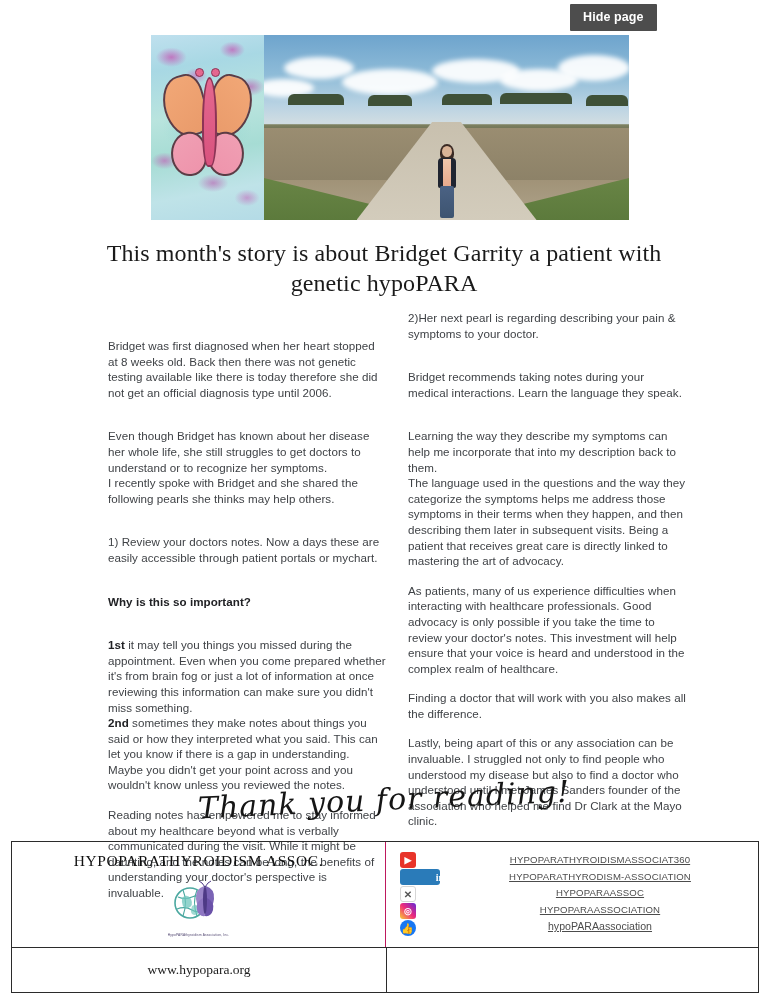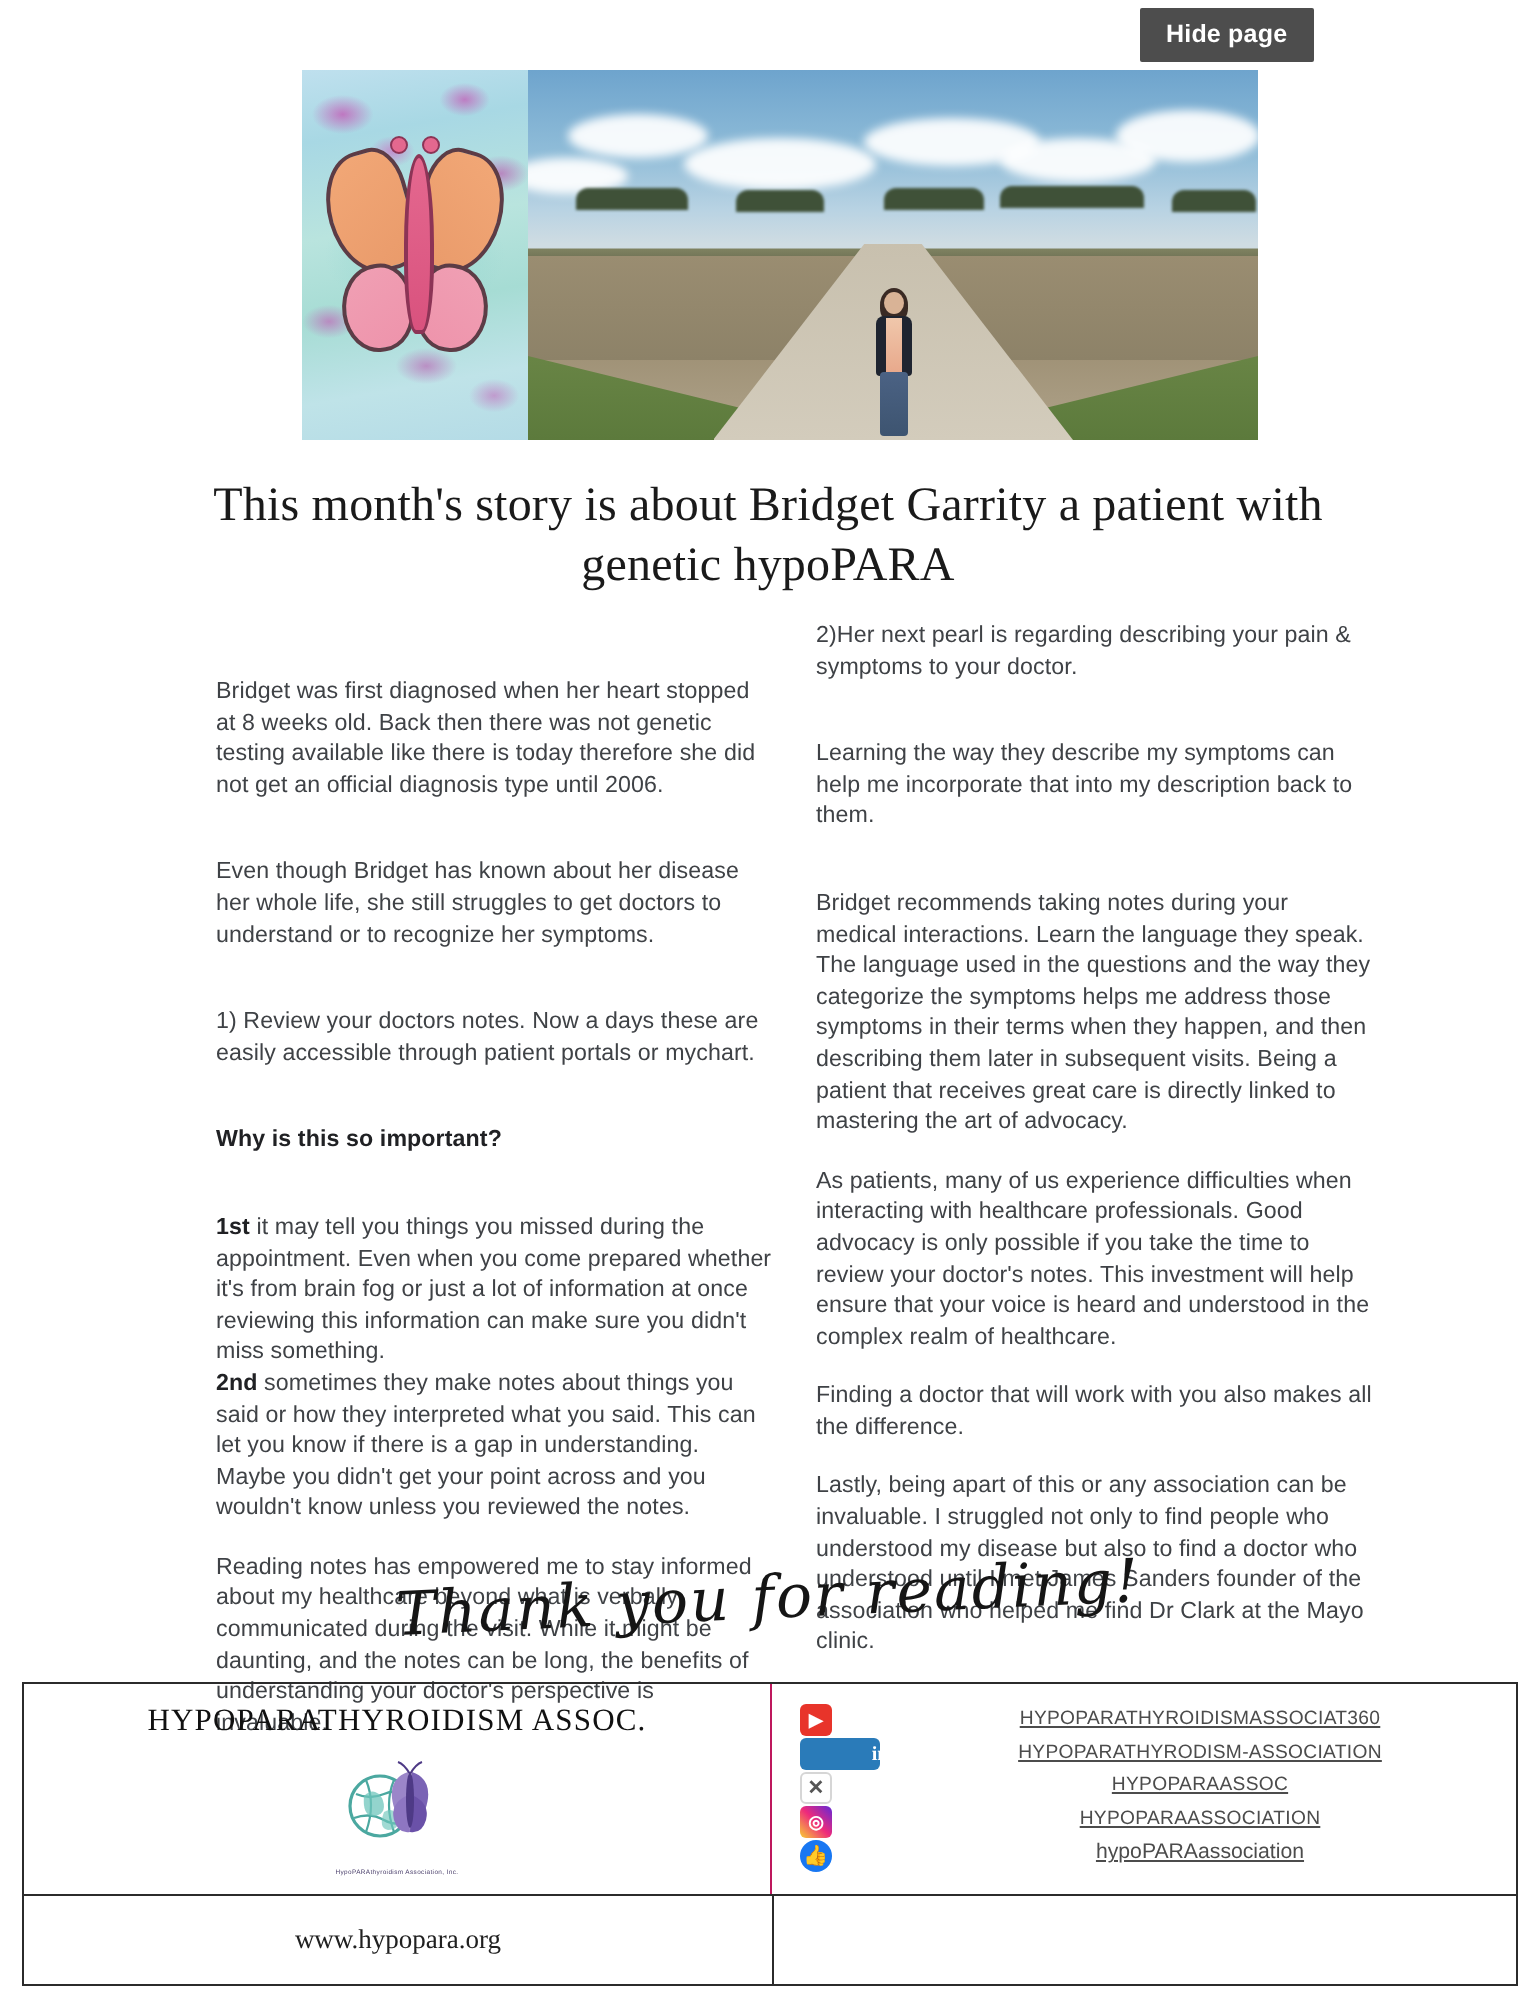--- a/index.html
+++ b/index.html
@@ -410,31 +410,32 @@
   </div>
 </div>
 
 <div class="story-title">This month's story is about Bridget Garrity a patient with genetic hypoPARA</div>
 
 <div class="columns">
 
   <div class="col">
     <p class="tight">Bridget was first diagnosed when her heart stopped at 8 weeks old. Back then there was not genetic testing available like there is today therefore she did not get an official diagnosis type until 2006.</p>
     <p class="tight">Even though Bridget has known about her disease her whole life, she still struggles to get doctors to understand or to recognize her symptoms.</p>
+    <p>I recently spoke with Bridget and she shared the following pearls she thinks may help others.</p>
     <p class="tight">1) Review your doctors notes. Now a days these are easily accessible through patient portals or mychart.</p>
     <p class="tight"><b>Why is this so important?</b></p>
     <p class="tight"><b>1st</b><span> it may tell you things you missed during the appointment.  Even when you come prepared whether it's from brain fog or just a lot of information at once reviewing this information can make sure you didn't miss something.</span></p>
     <p><b>2nd</b><span> sometimes they make notes about things you said or how they interpreted what you said.  This can let you know if there is a gap in understanding. Maybe you didn't get your point across and you wouldn't know unless you reviewed the notes.</span></p>
     <p>Reading notes has empowered me to stay informed about my healthcare beyond what is verbally communicated during the visit. While it might be daunting, and the notes can be long, the benefits of understanding your doctor's perspective is invaluable.</p>
   </div>
 
   <div class="col">
     <p>2)Her next pearl is regarding describing your pain &amp; symptoms to your doctor.</p>
+    <p class="tight">Bridget recommends taking notes during your medical interactions.  Learn the language they speak.</p>
     <p class="tight">Learning the way they describe my symptoms can help me incorporate that into my description back to them.</p>
-    <p class="tight">Bridget recommends taking notes during your medical interactions.  Learn the language they speak.</p>
     <p>The language used in the questions and the way they categorize the symptoms helps me address those symptoms in their terms when they happen, and then describing them later in subsequent visits. Being a patient that receives great care is directly linked to mastering the art of advocacy.</p>
     <p>As patients, many of us experience difficulties when interacting with healthcare professionals. Good advocacy is only possible if you take the time to review your doctor's notes. This investment will help ensure that your voice is heard and understood in the complex realm of healthcare.</p>
     <p>Finding a doctor that will work with you also makes all the difference.</p>
     <p>Lastly, being apart of this or any association can be invaluable.  I struggled not only to find people who understood my disease but also to find a doctor who understood until I met James Sanders founder of the association who helped me find Dr Clark at the Mayo clinic.</p>
   </div>
 
 </div>
 
 <div class="thanks">Thank you for reading!</div>
 

